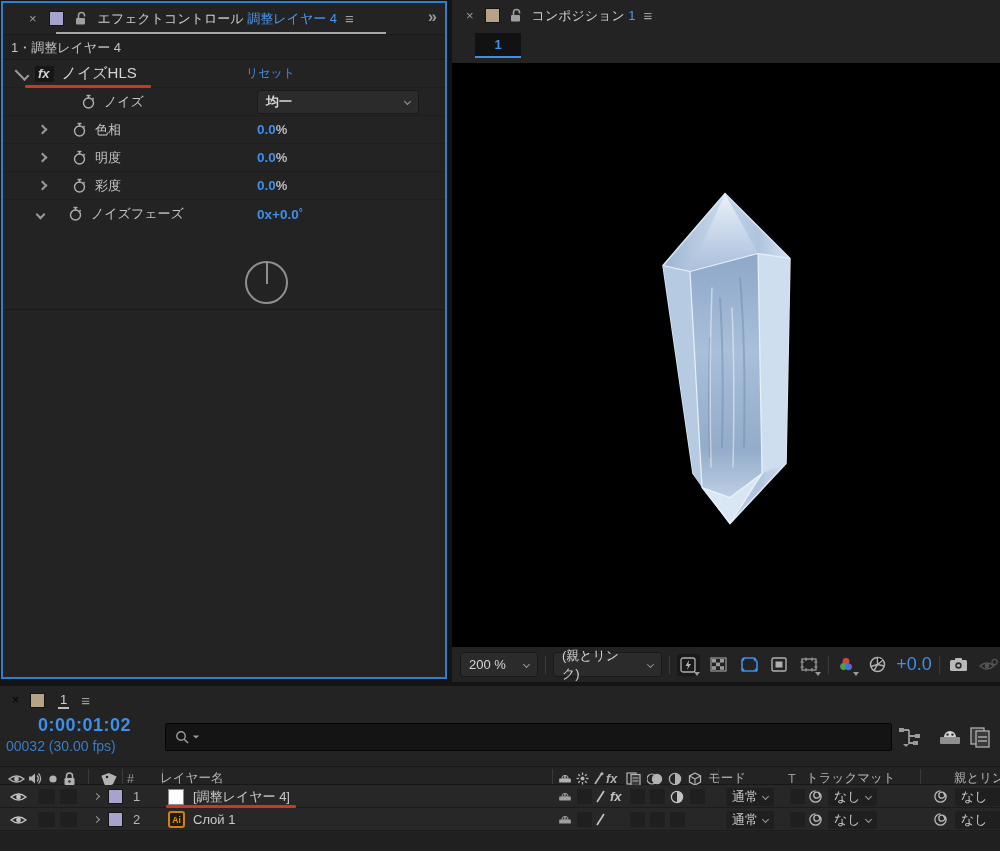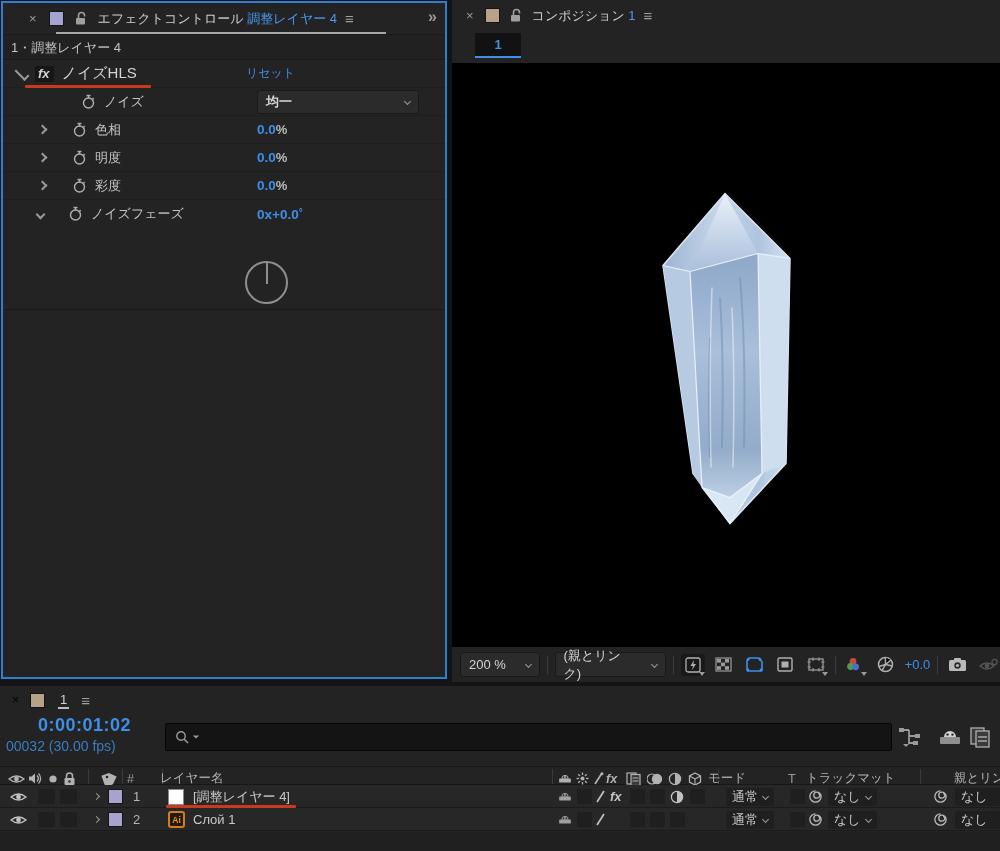--- a/index.html
+++ b/index.html
@@ -60,21 +60,21 @@
      border-bottom:2px solid #3e8fe8;}
   #viewer { position:absolute; left:0; top:63px; width:548px; height:584px; background:#000; }
   #comp-toolbar { position:absolute; left:0; top:647px; width:548px; height:35px; background:#232323;
      display:flex; align-items:center; padding-left:8px; gap:7px; }
   .tbox { height:25px; background:#2b2b2b; border:1px solid #191919; border-radius:3px;
      display:flex; align-items:center; padding:0 8px; color:#d5d5d5; font-size:13px; gap:8px; }
   .iconbtn { width:24px; height:22px; display:flex; align-items:center; justify-content:center; position:relative; }
   .fastprev { background:#191919; border-radius:2px; }
   .mini-caret { position:absolute; right:0px; bottom:0px; width:0; height:0;
      border-left:3px solid transparent; border-right:3px solid transparent; border-top:4px solid #9a9a9a; }
-  #exposure-val { color:#3e8fe8; font-size:13px; }
+  #exposure-val { color:#3e8fe8; font-size:18px; }
 
   
   #timeline { left:0; top:686px; width:1000px; height:165px; }
   #tl-tabbar { height:28px; display:flex; align-items:center; }
   #tl-tabnum { color:#d0d0d0; font-size:13px; border-bottom:2px solid #bdbdbd; padding:0 2px; }
   #timecode { position:absolute; left:38px; top:29px; font-size:18px; font-weight:bold; color:#3e8fe8; letter-spacing:.5px;}
   #frameinfo { position:absolute; left:6px; top:52px; font-size:14px; color:#3a7cc0; }
   #searchbox { position:absolute; left:165px; top:37px; width:727px; height:28px; background:#141414;
      border:1px solid #050505; border-radius:2px; display:flex; align-items:center; padding-left:9px; gap:2px; }
   #searchbox input { background:transparent; border:none; outline:none; color:#ccc; font-size:13px; width:640px; }

